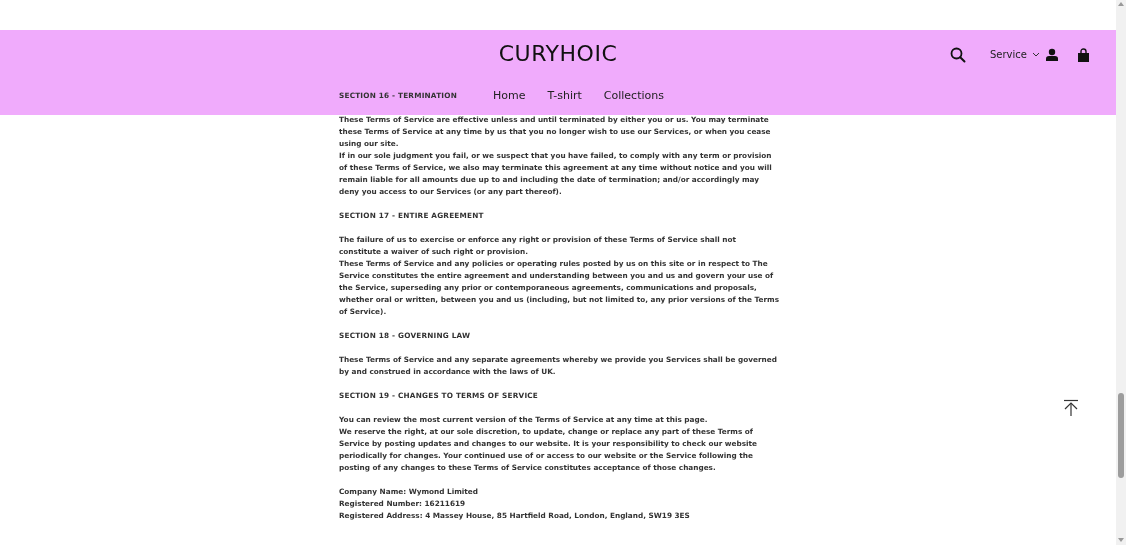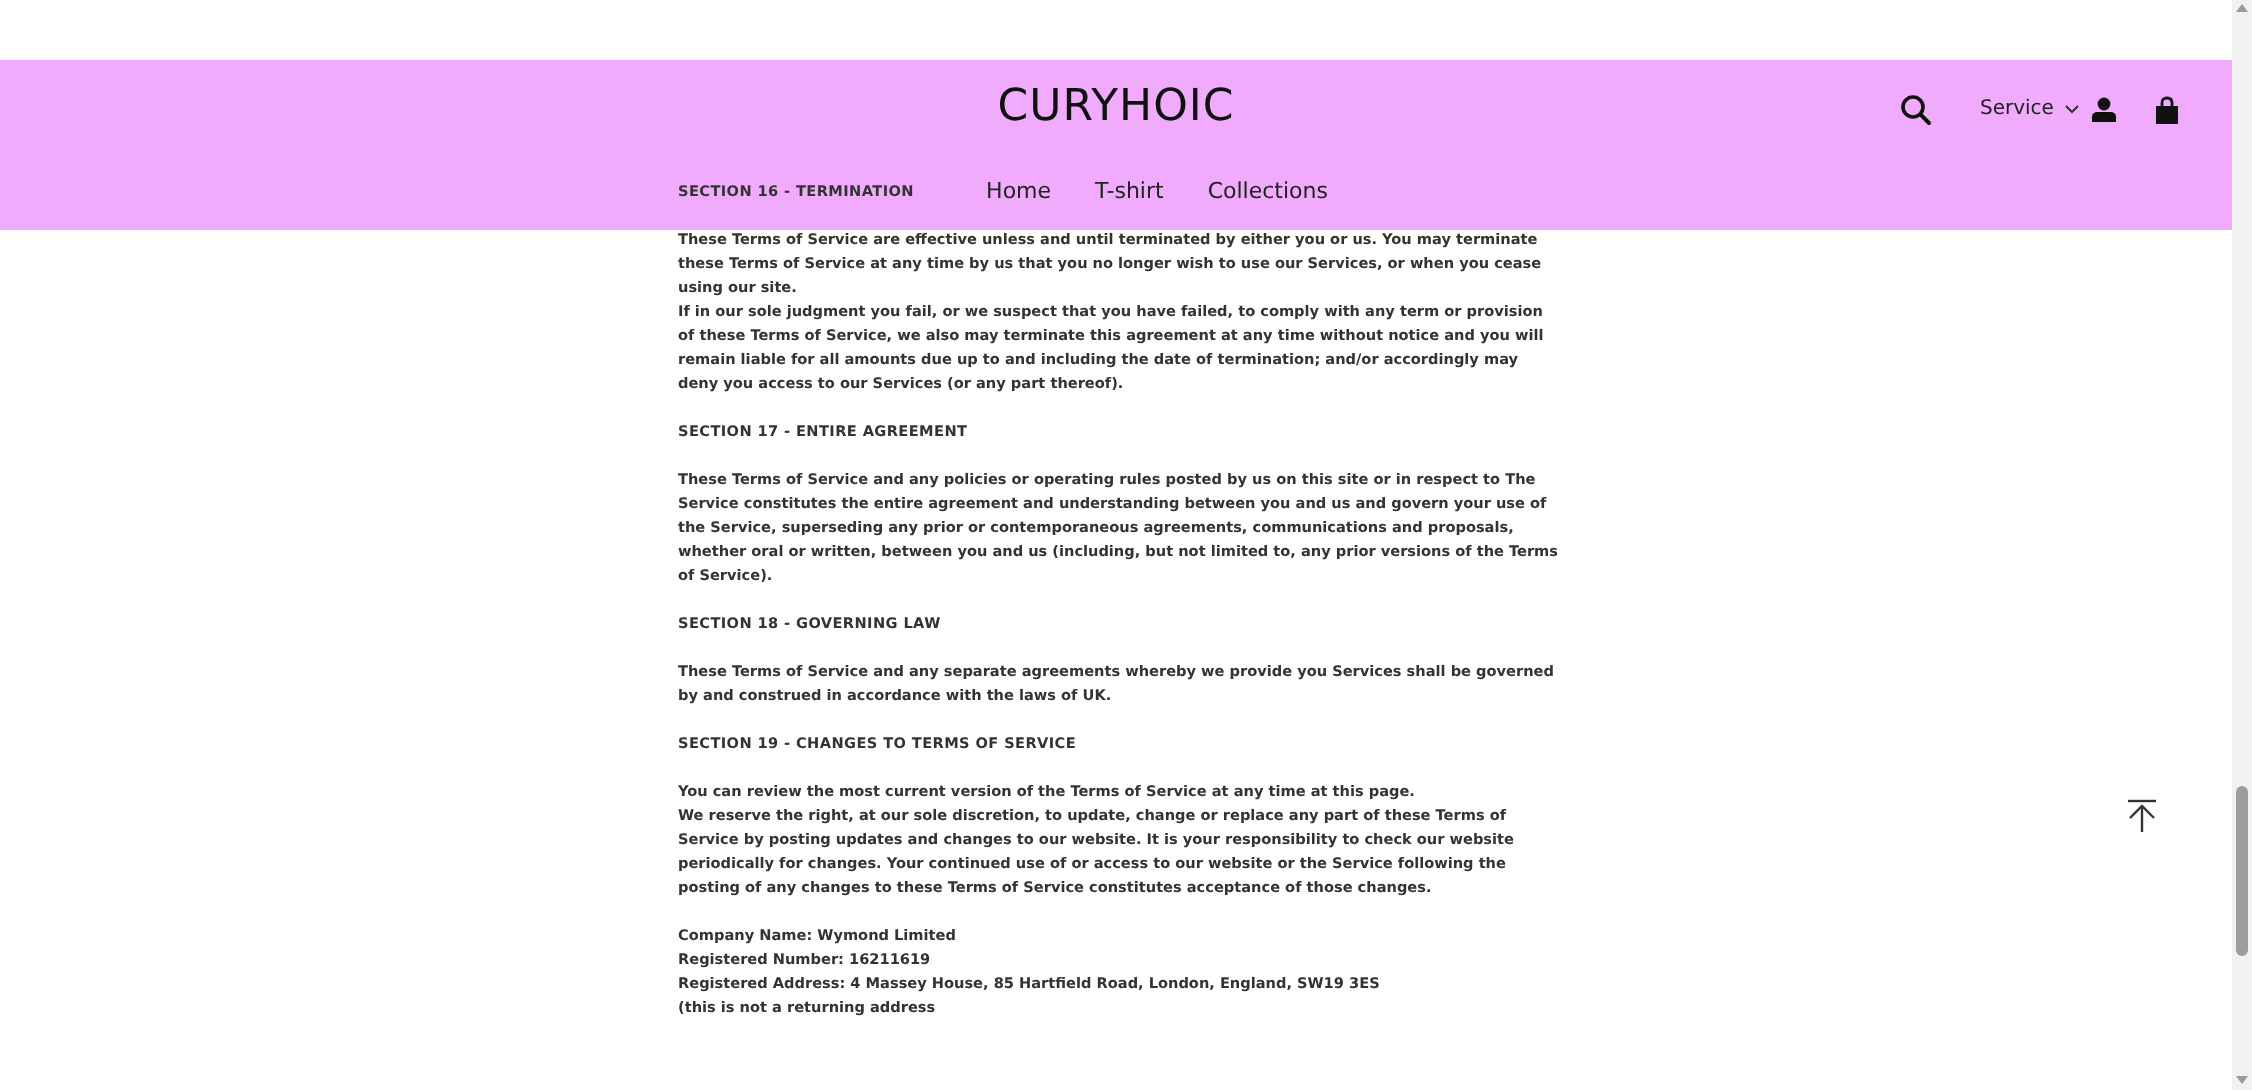--- a/index.html
+++ b/index.html
@@ -69,39 +69,39 @@
 
 <main class="content">
   <p class="section-title">SECTION 16 - TERMINATION</p>
   <div class="section-body">
     <p>These Terms of Service are effective unless and until terminated by either you or us. You may terminate these Terms of Service at any time by us that you no longer wish to use our Services, or when you cease using our site.</p>
     <p>If in our sole judgment you fail, or we suspect that you have failed, to comply with any term or provision of these Terms of Service, we also may terminate this agreement at any time without notice and you will remain liable for all amounts due up to and including the date of termination; and/or accordingly may deny you access to our Services (or any part thereof).</p>
   </div>
 
   <p class="section-title">SECTION 17 - ENTIRE AGREEMENT</p>
   <div class="section-body">
+    <p>The failure of us to exercise or enforce any right or provision of these Terms of Service shall not constitute a waiver of such right or provision.</p>
     <p>These Terms of Service and any policies or operating rules posted by us on this site or in respect to The Service constitutes the entire agreement and understanding between you and us and govern your use of the Service, superseding any prior or contemporaneous agreements, communications and proposals, whether oral or written, between you and us (including, but not limited to, any prior versions of the Terms of Service).</p>
   </div>
 
   <p class="section-title">SECTION 18 - GOVERNING LAW</p>
   <div class="section-body">
     <p>These Terms of Service and any separate agreements whereby we provide you Services shall be governed by and construed in accordance with the laws of  UK.</p>
   </div>
 
   <p class="section-title">SECTION 19 - CHANGES TO TERMS OF SERVICE</p>
   <div class="section-body">
     <p>You can review the most current version of the Terms of Service at any time at this page.</p>
     <p>We reserve the right, at our sole discretion, to update, change or replace any part of these Terms of Service by posting updates and changes to our website. It is your responsibility to check our website periodically for changes. Your continued use of or access to our website or the Service following the posting of any changes to these Terms of Service constitutes acceptance of those changes.</p>
   </div>
 
   <div class="company-info">
     <p>Company Name:  Wymond Limited</p>
     <p>Registered Number:  16211619</p>
     <p>Registered Address:  4 Massey House, 85 Hartfield Road, London, England, SW19 3ES</p>
-    <p>(this is not a returning address</p>
   </div>
 </main>
 
 <svg class="back-top" width="16" height="18" viewBox="0 0 16 18">
   <line x1="1" y1="1.5" x2="15" y2="1.5" stroke="#333" stroke-width="1.2"></line>
   <line x1="8" y1="4" x2="8" y2="17" stroke="#333" stroke-width="1.2"></line>
   <polyline points="2,10 8,4 14,10" fill="none" stroke="#333" stroke-width="1.2"></polyline>
 </svg>
 
 <div class="scrollbar">

